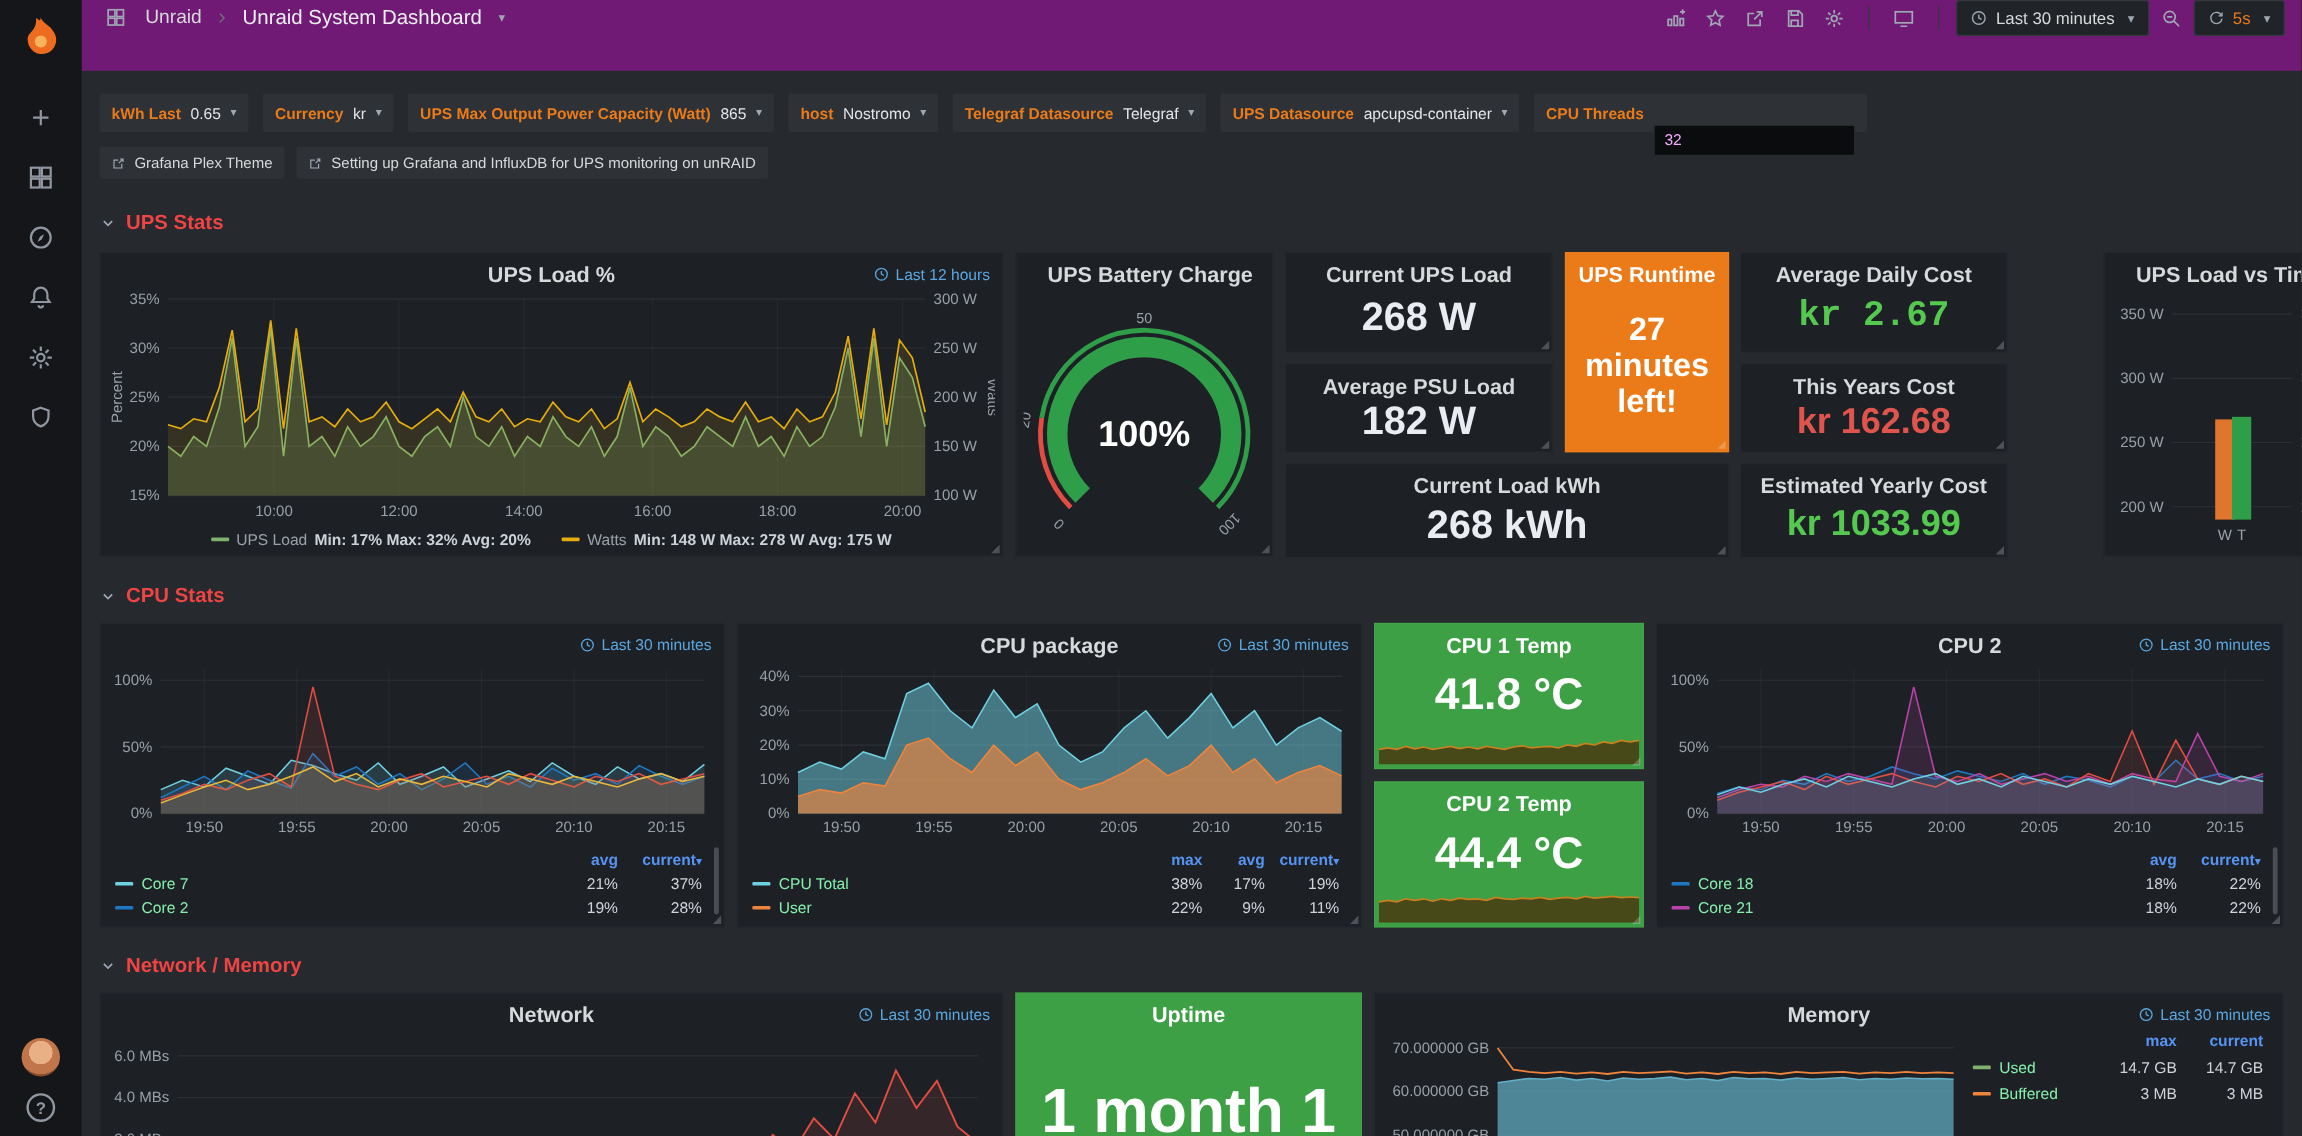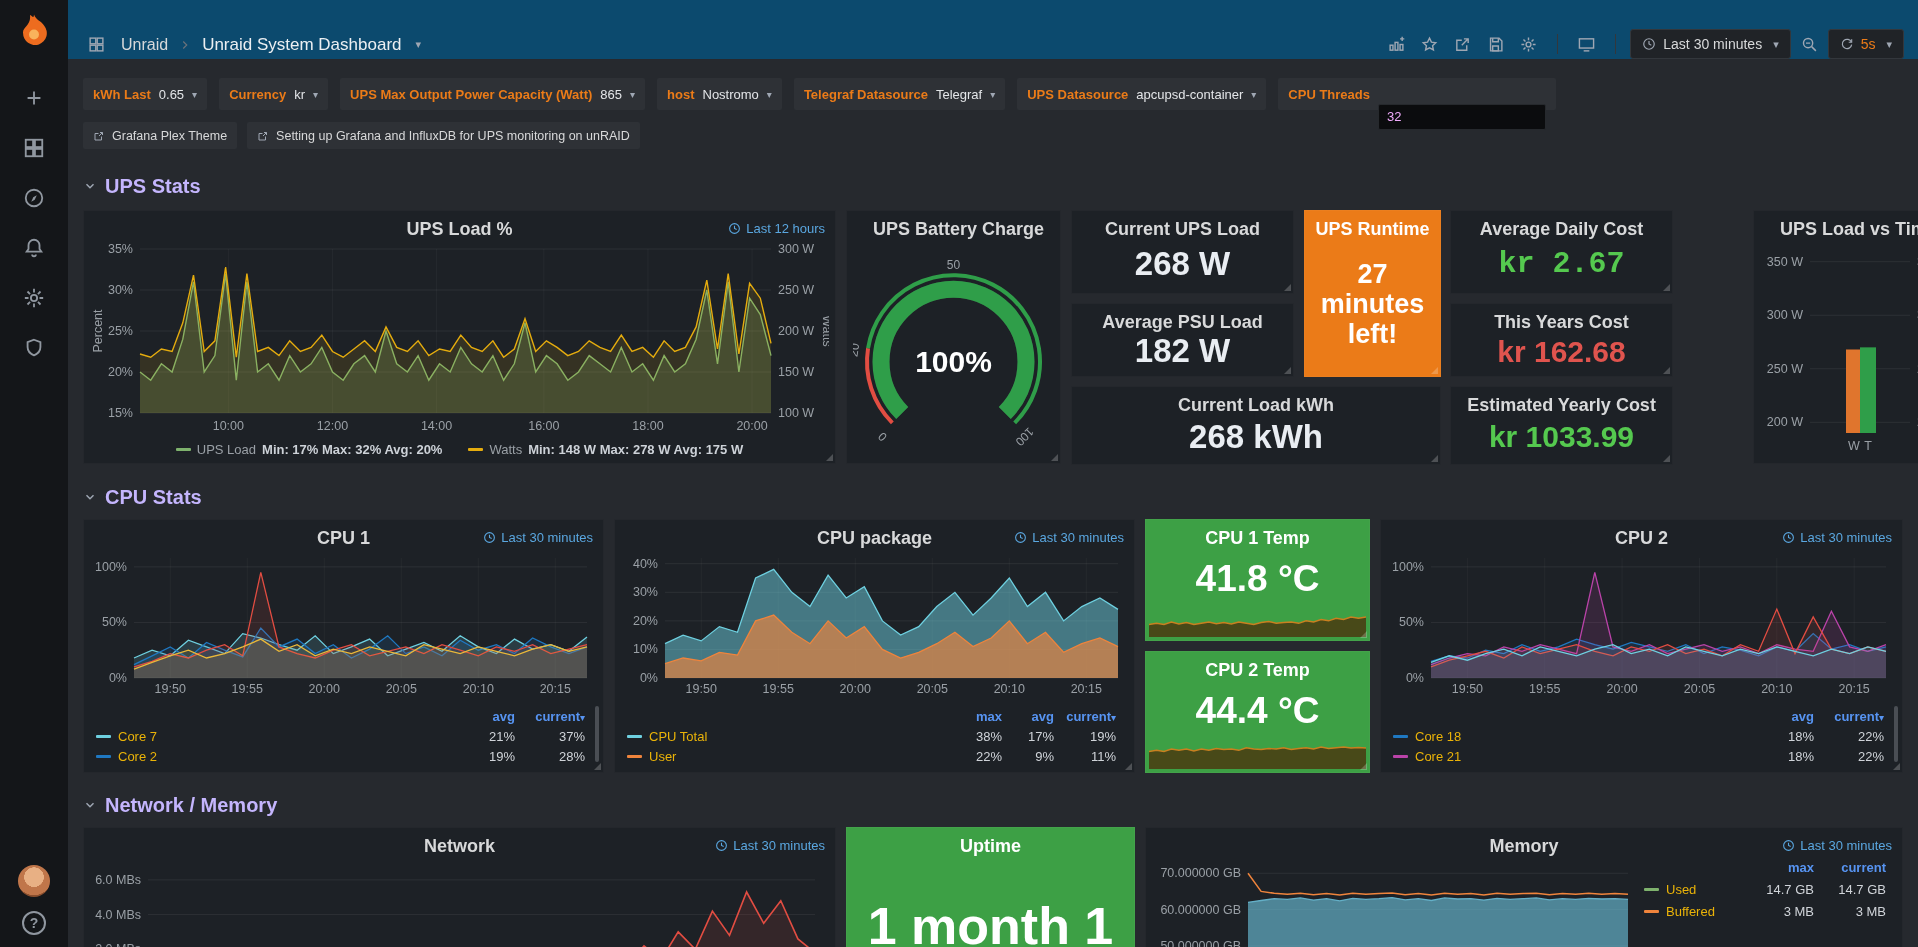--- a/index.html
+++ b/index.html
@@ -13,22 +13,22 @@
   .side-logo{width:38px;height:38px;margin-bottom:26px;cursor:pointer;}
   .side-btn{width:44px;height:44px;display:flex;align-items:center;justify-content:center;
             color:#9097a0;margin-bottom:6px;cursor:pointer;}
   .side-btn svg{width:22px;height:22px;}
   .side-spacer{flex:1;}
   .avatar{width:32px;height:32px;border-radius:50%;background:radial-gradient(circle at 50% 38%,#e8b084 0 38%,#c0764a 39% 70%,#8a4f2e 71%);margin-bottom:14px;cursor:pointer;}
   .help-circle{width:24px;height:24px;border-radius:50%;border:2px solid #9097a0;color:#9097a0;
                display:flex;align-items:center;justify-content:center;font-size:14px;font-weight:700;cursor:pointer;}
 
   
-  .navbar{position:absolute;left:68px;right:0;top:0;height:59px;background:#0c4a6e;
-          display:flex;align-items:flex-end;padding:0 14px;z-index:4;}
+  .navbar{position:absolute;left:68px;right:0;top:0;height:59px;background:#701a75;
+          display:flex;align-items:flex-start;padding:0 14px;z-index:4;}
   .nav-left{display:flex;align-items:center;gap:10px;}
   .nbtn{display:flex;align-items:center;justify-content:center;color:#9fa7b3;cursor:pointer;padding:6px;}
   .nbtn svg{width:17px;height:17px;}
   .crumb-folder{font-size:16px;color:#d8d9da;cursor:pointer;}
   .crumb-sep{color:#6c727a;display:flex;}
   .crumb-sep svg{width:14px;height:14px;}
   .crumb-title{font-size:17px;color:#eceff2;cursor:pointer;}
   .caret{color:#9fa7b3;font-size:11px;margin-left:4px;}
   .nav-right{margin-left:auto;display:flex;align-items:center;gap:4px;}
   .vr{width:1px;height:20px;background:#33373c;margin:0 10px;}
@@ -46,21 +46,21 @@
   .chip-input{width:168px;height:26px;background:#0b0c0e;border:1px solid #26292d;border-radius:2px;
               color:#f0abfc;font-size:13px;padding:0 8px;font-family:inherit;margin-top:45px;}
   .links-row{position:absolute;left:83px;top:122px;display:flex;gap:10px;}
   .linkchip{display:flex;align-items:center;gap:7px;height:27px;background:#2e3136;border-radius:2px;
             padding:0 10px;font-size:12.5px;color:#d8d9da;cursor:pointer;}
   .linkchip svg{width:12px;height:12px;color:#9fa7b3;}
 
   
   .sec{position:absolute;left:83px;display:flex;align-items:center;gap:8px;cursor:pointer;height:28px;}
   .sec svg{width:14px;height:14px;color:#9fa7b3;}
-  .sec-title{font-size:20px;font-weight:600;color:#c4b5fd;}
+  .sec-title{font-size:17px;font-weight:600;color:#ef4444;}
 
   
   .panel{position:absolute;background:#1d2126;border:1px solid rgba(255,255,255,0.03);overflow:hidden;}
   .panel::after{content:"";position:absolute;right:2px;bottom:2px;width:0;height:0;
                 border-left:7px solid transparent;border-bottom:7px solid rgba(255,255,255,0.22);}
   .panel h2{margin:0;padding:8px 26px 0;font-size:18px;font-weight:600;text-align:center;
             color:#d8d9da;cursor:pointer;white-space:nowrap;overflow:hidden;}
   .panel.solid h2{color:#fff;}
   .tbadge{position:absolute;top:10px;right:10px;display:flex;align-items:center;gap:5px;
           color:#5aa7e0;font-size:13px;cursor:pointer;}
@@ -82,21 +82,21 @@
   .lgd-center{position:absolute;left:10px;right:10px;bottom:6px;display:flex;justify-content:center;
               gap:26px;font-size:13px;color:#9aa0a6;white-space:nowrap;}
   .lgd-item{display:flex;align-items:center;gap:6px;cursor:pointer;}
   .dash{display:inline-block;width:15px;height:3px;border-radius:1px;}
   .lgd-name{color:#9aa0a6;}
   .lgd-stats{color:#cdd2d8;font-weight:700;}
   .lgd-table{position:absolute;left:12px;right:18px;bottom:8px;display:grid;row-gap:5px;
              font-size:13px;align-items:center;}
   .lh{color:#5794f2;text-align:right;font-weight:600;cursor:pointer;}
   .hcaret{color:#5794f2;font-size:10px;}
-  .lname{display:flex;align-items:center;gap:7px;color:#eab308;cursor:pointer;}
+  .lname{display:flex;align-items:center;gap:7px;color:#86efac;cursor:pointer;}
   .lval{text-align:right;color:#d0d4d9;}
   .lgd-scroll{position:absolute;right:4px;bottom:10px;width:4px;height:56px;background:#4a4e54;
               border-radius:2px;cursor:pointer;}
   .mem-lgd{position:absolute;right:16px;top:32px;width:242px;display:grid;
            grid-template-columns:1fr 72px 72px;row-gap:7px;font-size:13px;align-items:center;}
 </style>
 </head>
 <body>
 
 <div class="app">
@@ -428,21 +428,20 @@
           <text x="157" y="78.23529411764706" text-anchor="start" font-size="12.5" fill="#9aa0a6" font-family="&quot;Liberation Sans&quot;,&quot;DejaVu Sans&quot;,sans-serif">30 min</text>
           <text x="157" y="24.70588235294118" text-anchor="start" font-size="12.5" fill="#9aa0a6" font-family="&quot;Liberation Sans&quot;,&quot;DejaVu Sans&quot;,sans-serif">35 min</text>
           <rect x="86" y="108.49411764705884" width="16" height="83.50588235294116" fill="#e0752d"></rect>
           <text x="94" y="209" text-anchor="middle" font-size="12.5" fill="#9aa0a6" font-family="&quot;Liberation Sans&quot;,&quot;DejaVu Sans&quot;,sans-serif">W</text>
           <rect x="100" y="106.3529411764706" width="16" height="85.6470588235294" fill="#2f9e49"></rect>
           <text x="108" y="209" text-anchor="middle" font-size="12.5" fill="#9aa0a6" font-family="&quot;Liberation Sans&quot;,&quot;DejaVu Sans&quot;,sans-serif">T</text>
         </svg></div>
   </div>
 
   <div class="panel" style="left:83px;top:519px;width:521px;height:254px">
-    <h2>CPU 1</h2>
     <div class="tbadge">
       <svg viewBox="0 0 24 24" fill="none" stroke="currentColor" stroke-width="2">
           <circle cx="12" cy="12" r="9"></circle>
           <path d="M12 7v5l4 2"></path>
         </svg>
       <span>Last 30 minutes</span>
     </div>
     <div class="chart" style="top:30px;bottom:74px"><svg width="507" height="148">
           <line x1="80.24000000000001" y1="8" x2="80.24000000000001" y2="128" stroke="rgba(255,255,255,0.04)"></line>
           <text x="80.24000000000001" y="143" text-anchor="middle" font-size="12.5" fill="#9aa0a6" font-family="&quot;Liberation Sans&quot;,&quot;DejaVu Sans&quot;,sans-serif">19:50</text>

